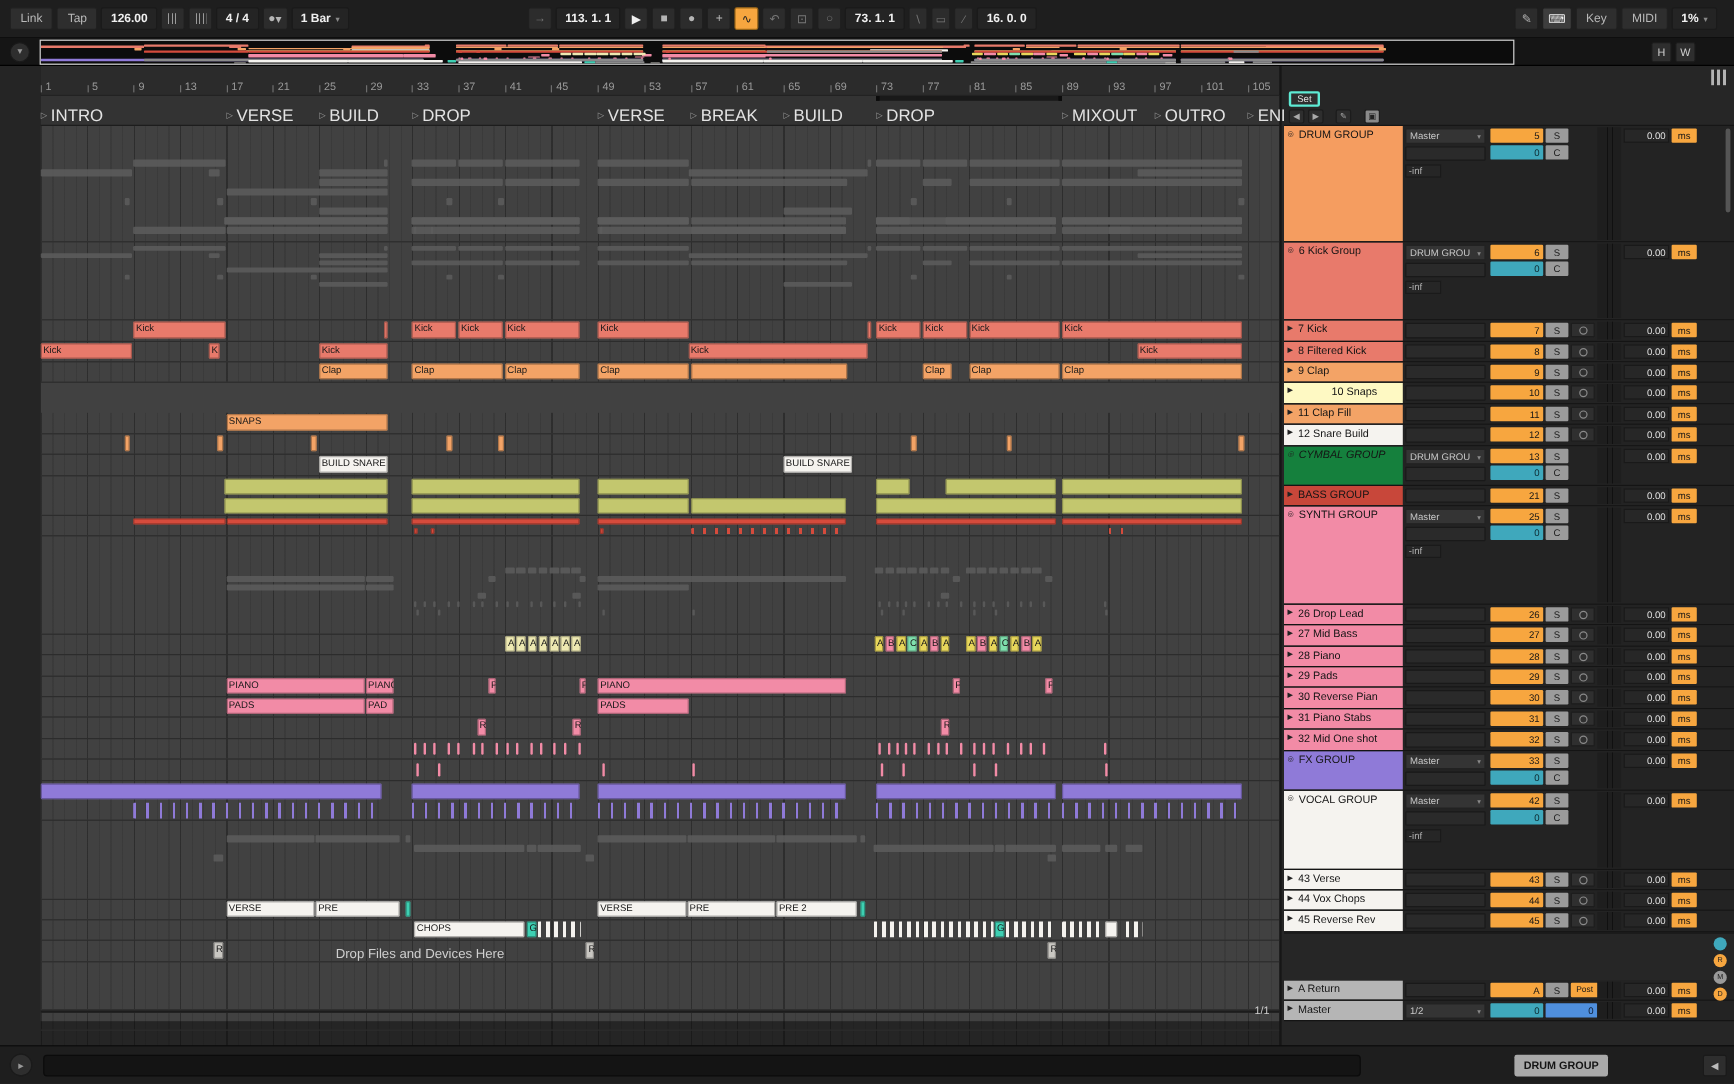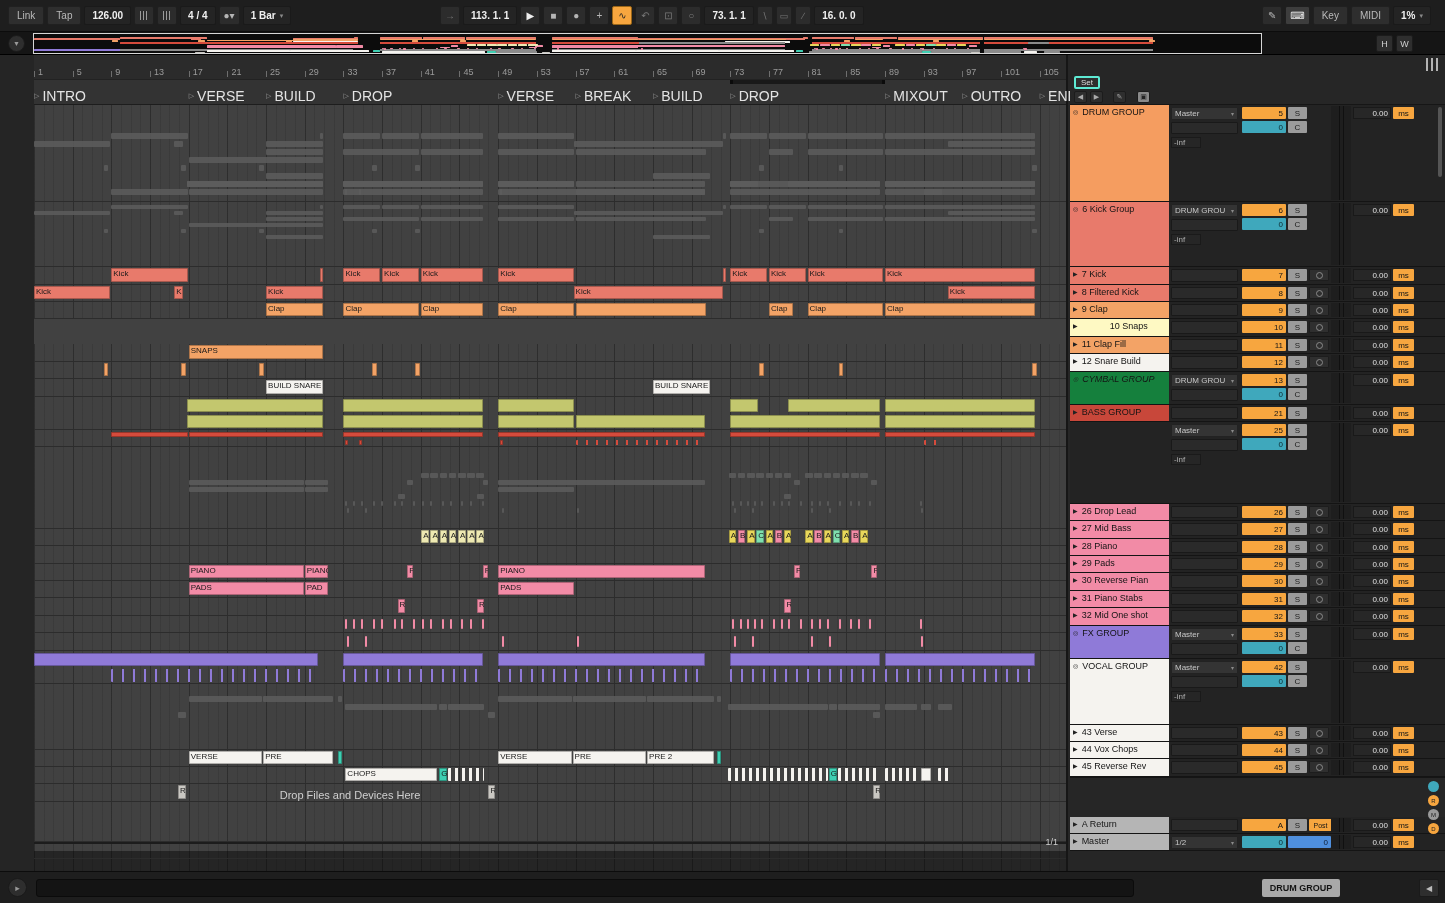--- a/index.html
+++ b/index.html
@@ -983,20 +983,24 @@
               <div class="pnlabel">BASS GROUP</div>
             </div>
             <div class="pinput tall" style="height: 12px;"></div>
             <div class="pbadge">21</div>
             <div class="psolo">S</div>
             <div class="pmeter"></div>
             <div class="pdelay">0.00</div>
             <div class="pms">ms</div>
           </div>
           <div class="prow" style="height: 82px;">
+            <div class="pname" style="background: rgb(242, 139, 166);">
+              <div class="picon">◎</div>
+              <div class="pnlabel">SYNTH GROUP</div>
+            </div>
             <div class="prouting">
               <div class="rtxt">Master</div>
               <div class="dd">▾</div>
             </div>
             <div class="pinput"></div>
             <div class="pbadge">25</div>
             <div class="psolo">S</div>
             <div class="pvol">0</div>
             <div class="ppan">C</div>
             <div class="pgain">-inf</div>

